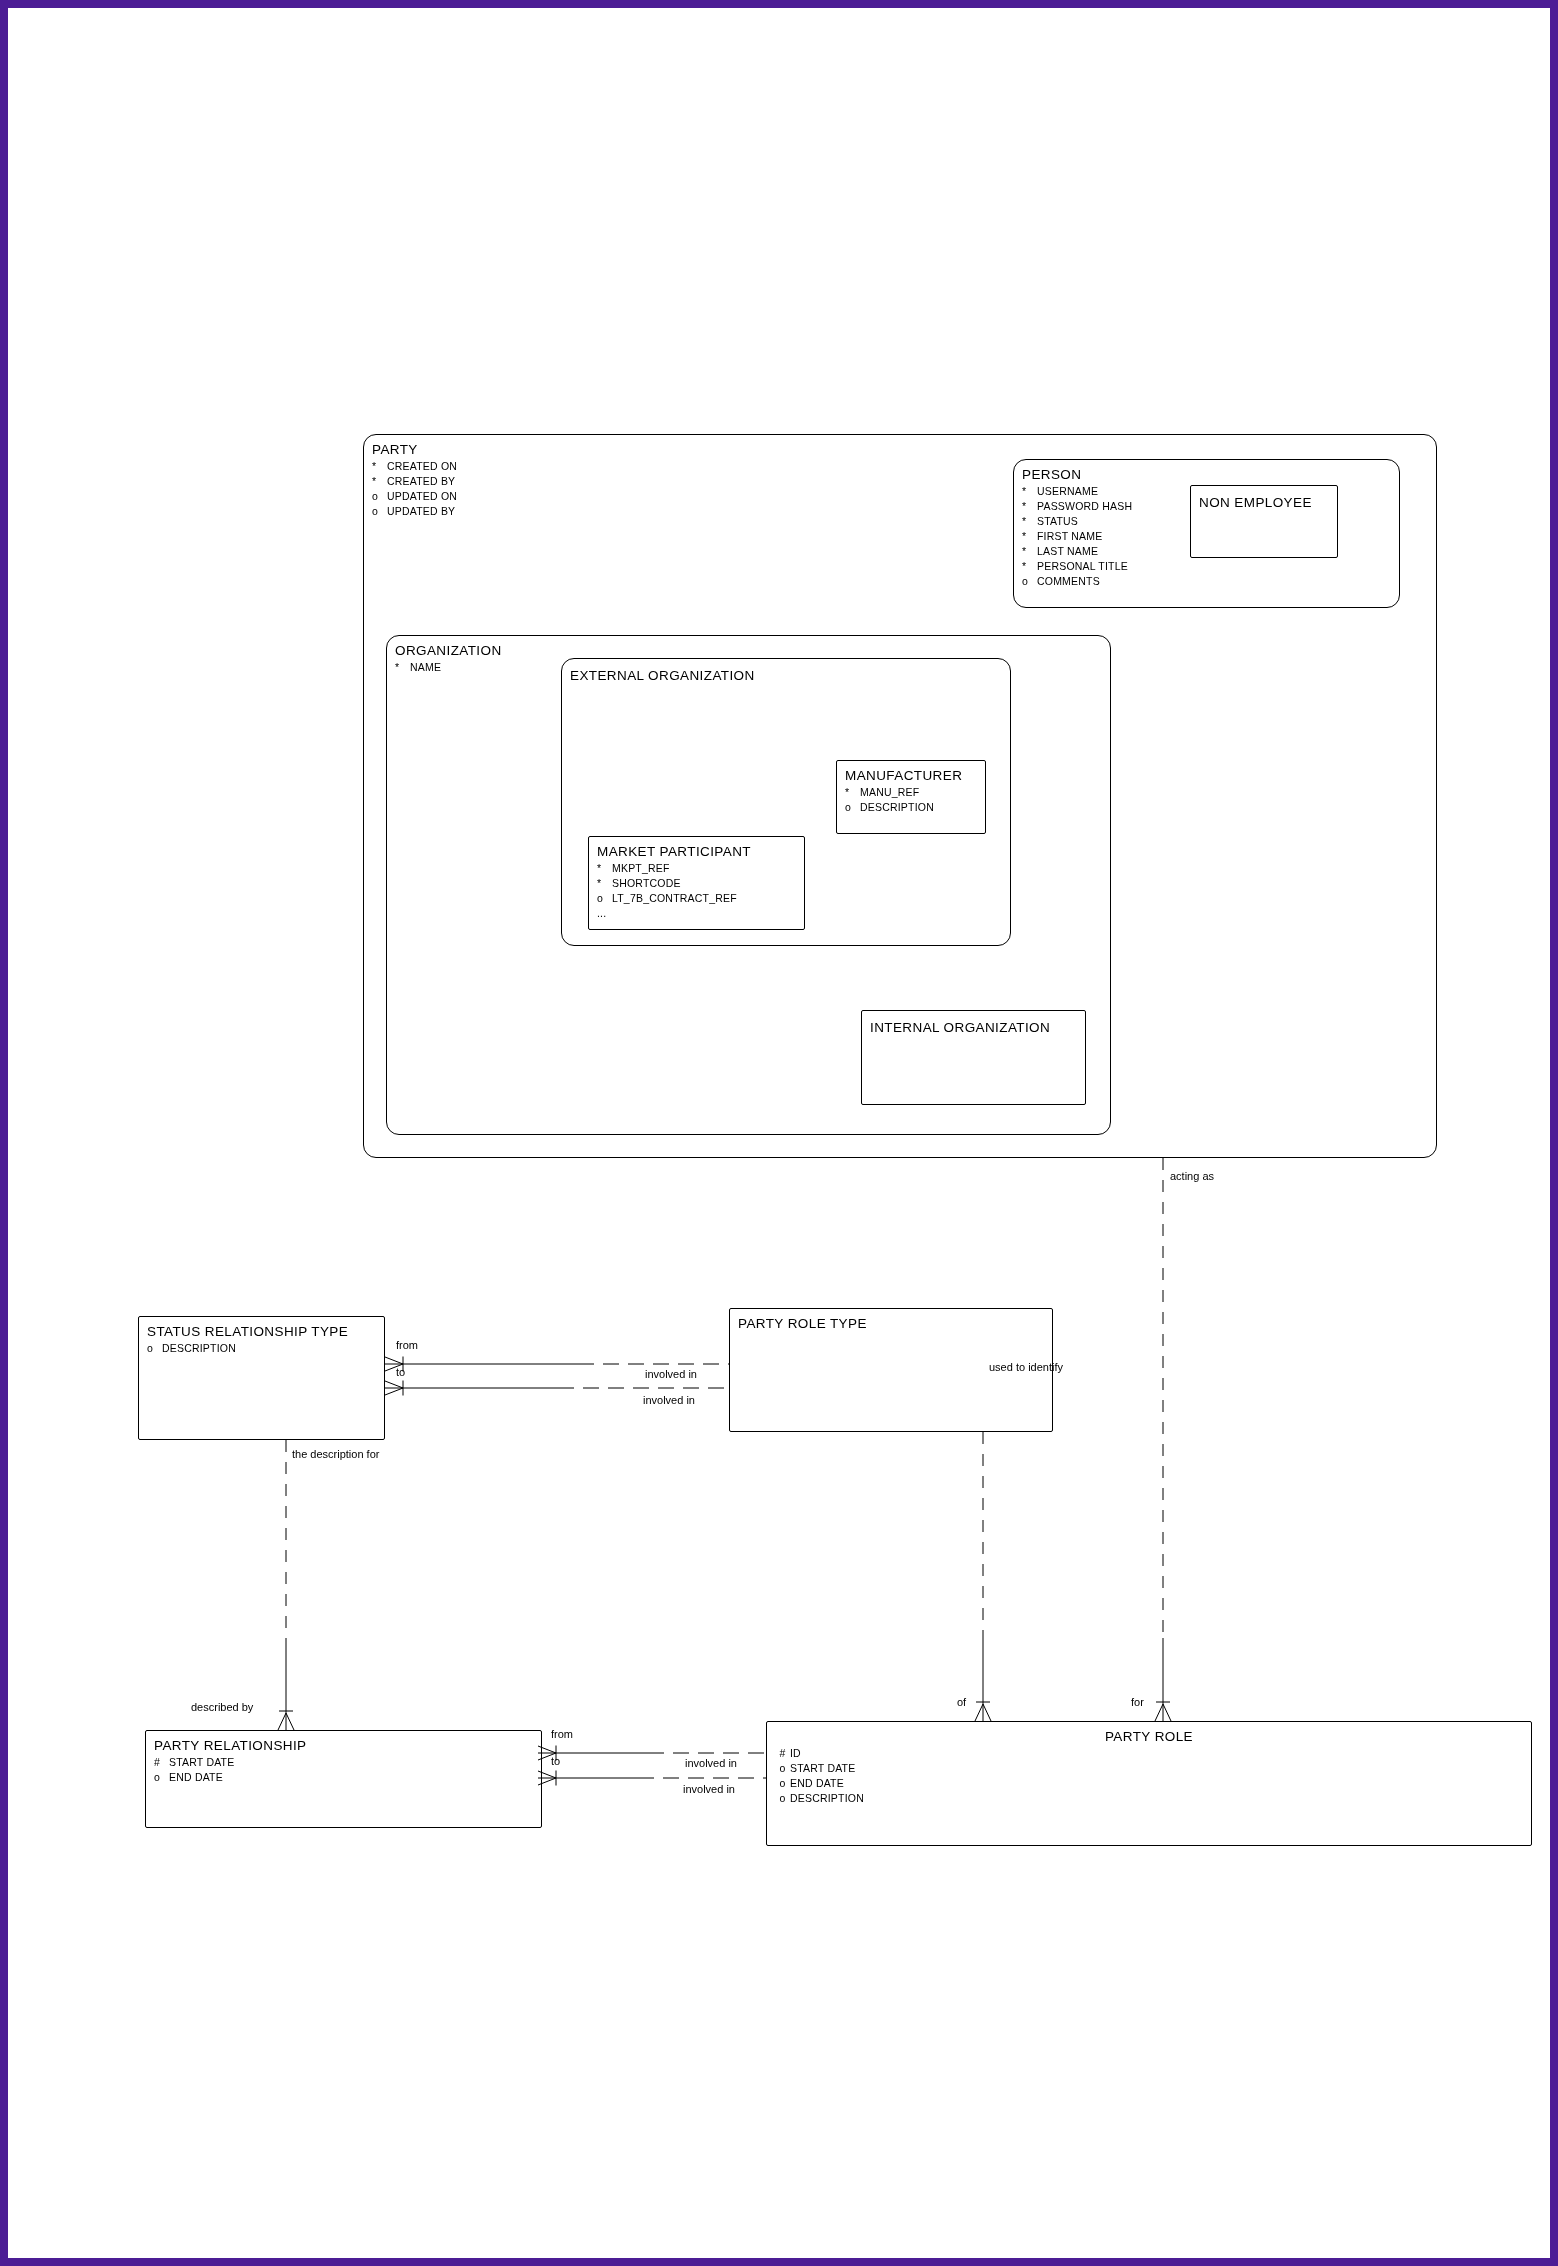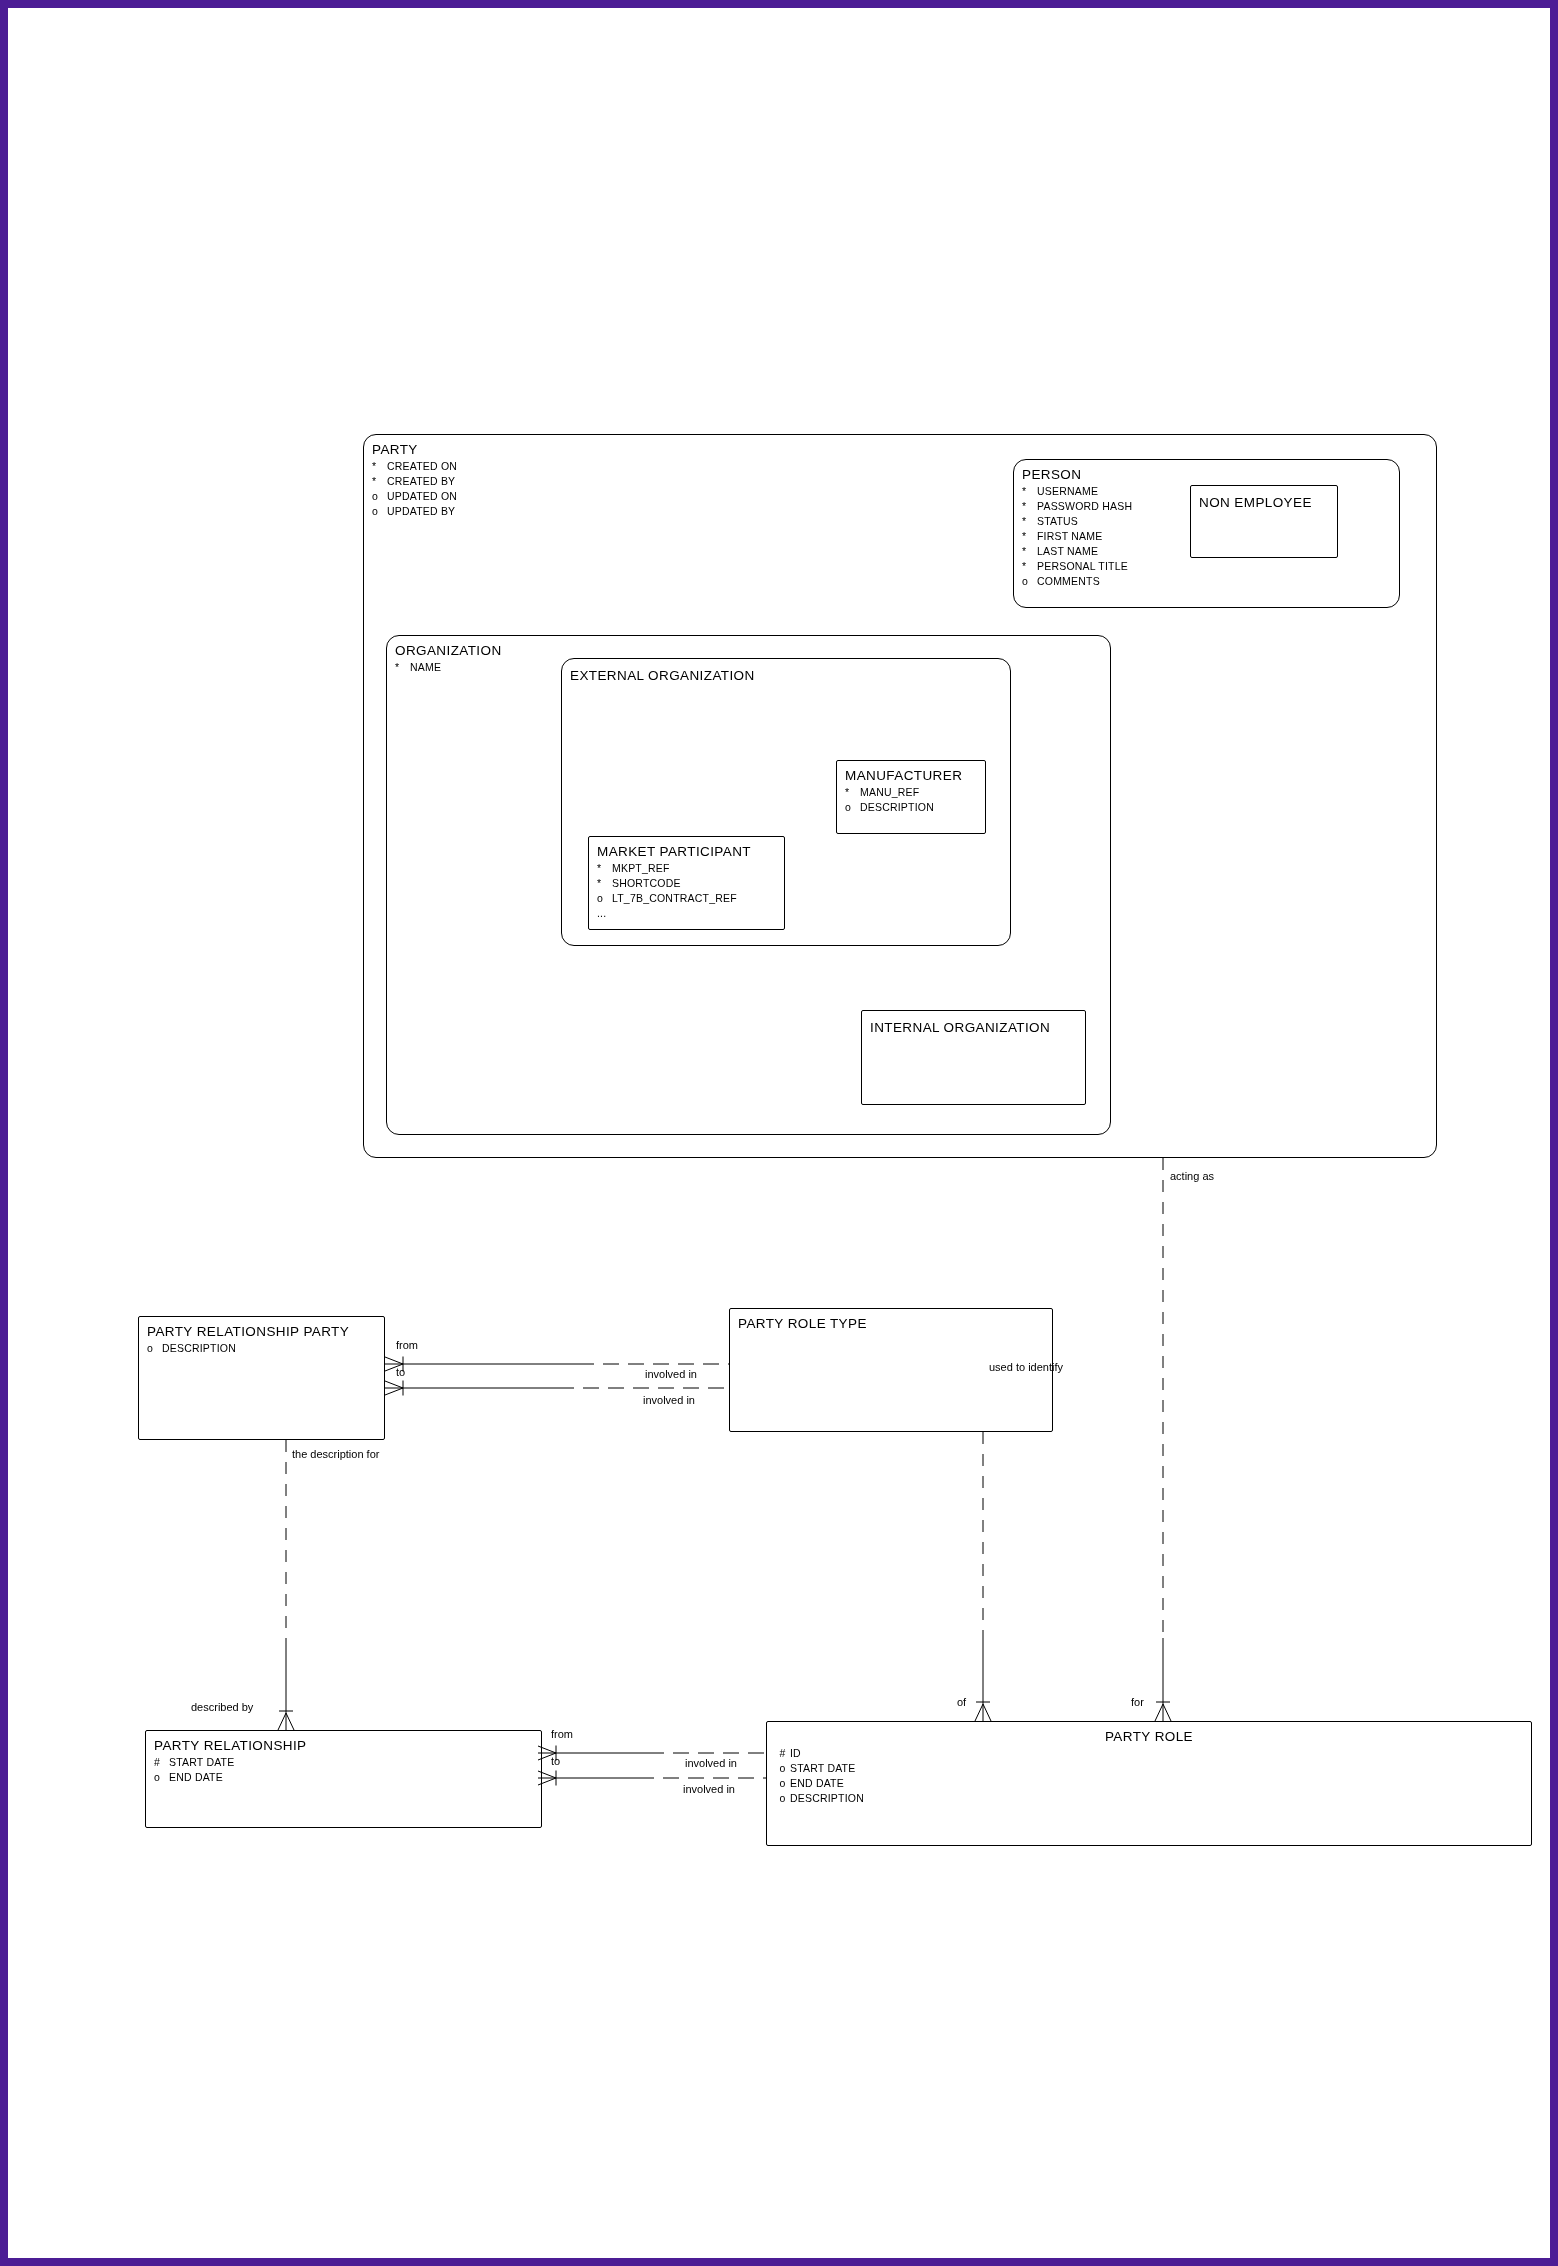--- a/index.html
+++ b/index.html
@@ -106,21 +106,21 @@
           <span class="flag">*</span>
           <span>MANU_REF</span>
         </div>
       <div class="attr">
           <span class="flag">o</span>
           <span>DESCRIPTION</span>
         </div>
     </div>
   </div>
 
-  <div class="ent" style="left:580px;top:828px;width:197px;height:94px;">
+  <div class="ent" style="left:580px;top:828px;width:217px;height:94px;">
     <div class="ttl">MARKET PARTICIPANT</div>
     <div class="attrs">
       <div class="attr">
           <span class="flag">*</span>
           <span>MKPT_REF</span>
         </div>
       <div class="attr">
           <span class="flag">*</span>
           <span>SHORTCODE</span>
         </div>
@@ -133,21 +133,21 @@
           <span></span>
         </div>
     </div>
   </div>
 
   <div class="ent" style="left:853px;top:1002px;width:225px;height:95px;">
     <div class="ttl" style="padding-top:2px;">INTERNAL ORGANIZATION</div>
   </div>
 
   <div class="ent" style="left:130px;top:1308px;width:247px;height:124px;">
-    <div class="ttl">PARTY RELATIONSHIP PARTY</div>
+    <div class="ttl">STATUS RELATIONSHIP TYPE</div>
     <div class="attrs">
       <div class="attr">
           <span class="flag">o</span>
           <span>DESCRIPTION</span>
         </div>
     </div>
   </div>
 
   <div class="ent" style="left:721px;top:1300px;width:324px;height:124px;">
     <div class="ttl">PARTY ROLE TYPE</div>

